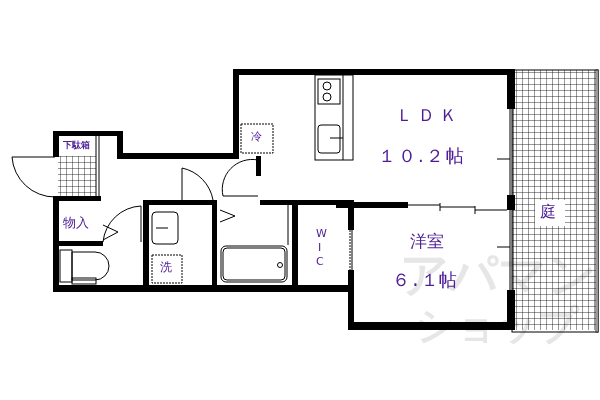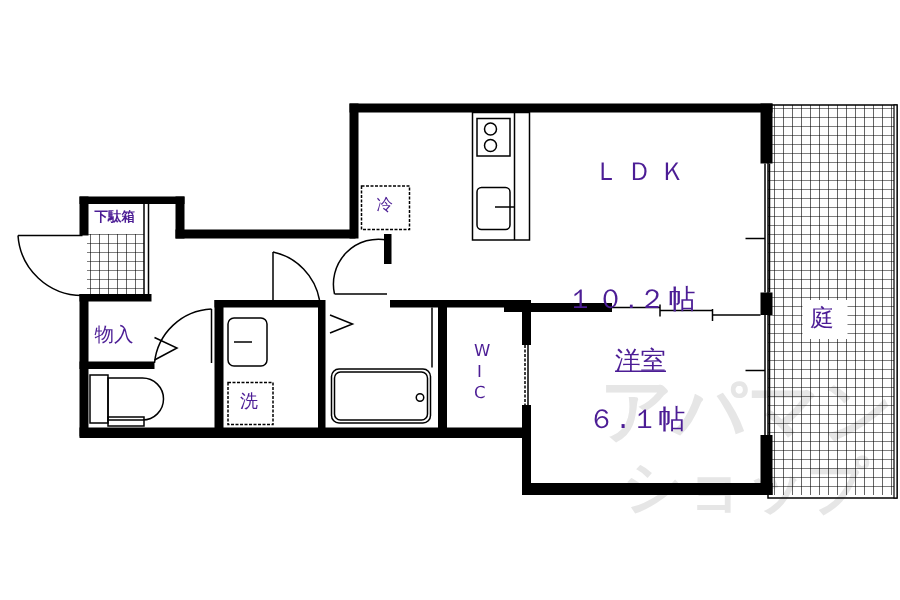--- a/index.html
+++ b/index.html
@@ -127,22 +127,22 @@
 
     <line x1="96" y1="136" x2="96" y2="196"></line>
     <line x1="99" y1="136" x2="99" y2="196"></line>
 
     <line x1="352" y1="230" x2="352" y2="270"></line>
     <line x1="350" y1="230" x2="350" y2="270" stroke-dasharray="2,1"></line>
   </g>
 </svg>
 
 <div class="lbl" style="left:396px;top:107px;font-size:17px;letter-spacing:5px;">ＬＤＫ</div>
-<div class="lbl" style="left:378px;top:147px;font-size:18px;letter-spacing:2px;margin-top:44px;">１０.２帖</div>
-<div class="lbl" style="left:410px;top:233px;font-size:17px;text-decoration:underline;">洋室</div>
+<div class="lbl" style="left:378px;top:147px;font-size:18px;letter-spacing:2px;">１０.２帖</div>
+<div class="lbl" style="left:410px;top:233px;font-size:17px;">洋室</div>
 <div class="lbl" style="left:392px;top:272px;font-size:18px;font-family:Liberation Mono, monospace;">６.１帖</div>
 <div class="lbl" style="left:540px;top:204px;font-size:16px;">庭</div>
 <div class="lbl" style="left:316px;top:228px;font-size:11px;">W</div>
 <div class="lbl" style="left:318px;top:242px;font-size:11px;">I</div>
 <div class="lbl" style="left:316px;top:256px;font-size:11px;">C</div>
 <div class="lbl" style="left:63px;top:141px;font-size:9px;font-weight:bold;">下駄箱</div>
 <div class="lbl" style="left:63px;top:216px;font-size:13px;font-family:Liberation Serif, serif;">物入</div>
 <div class="lbl" style="left:160px;top:261px;font-size:12px;">洗</div>
 <div class="lbl" style="left:251px;top:131px;font-size:11px;">冷</div>
 

